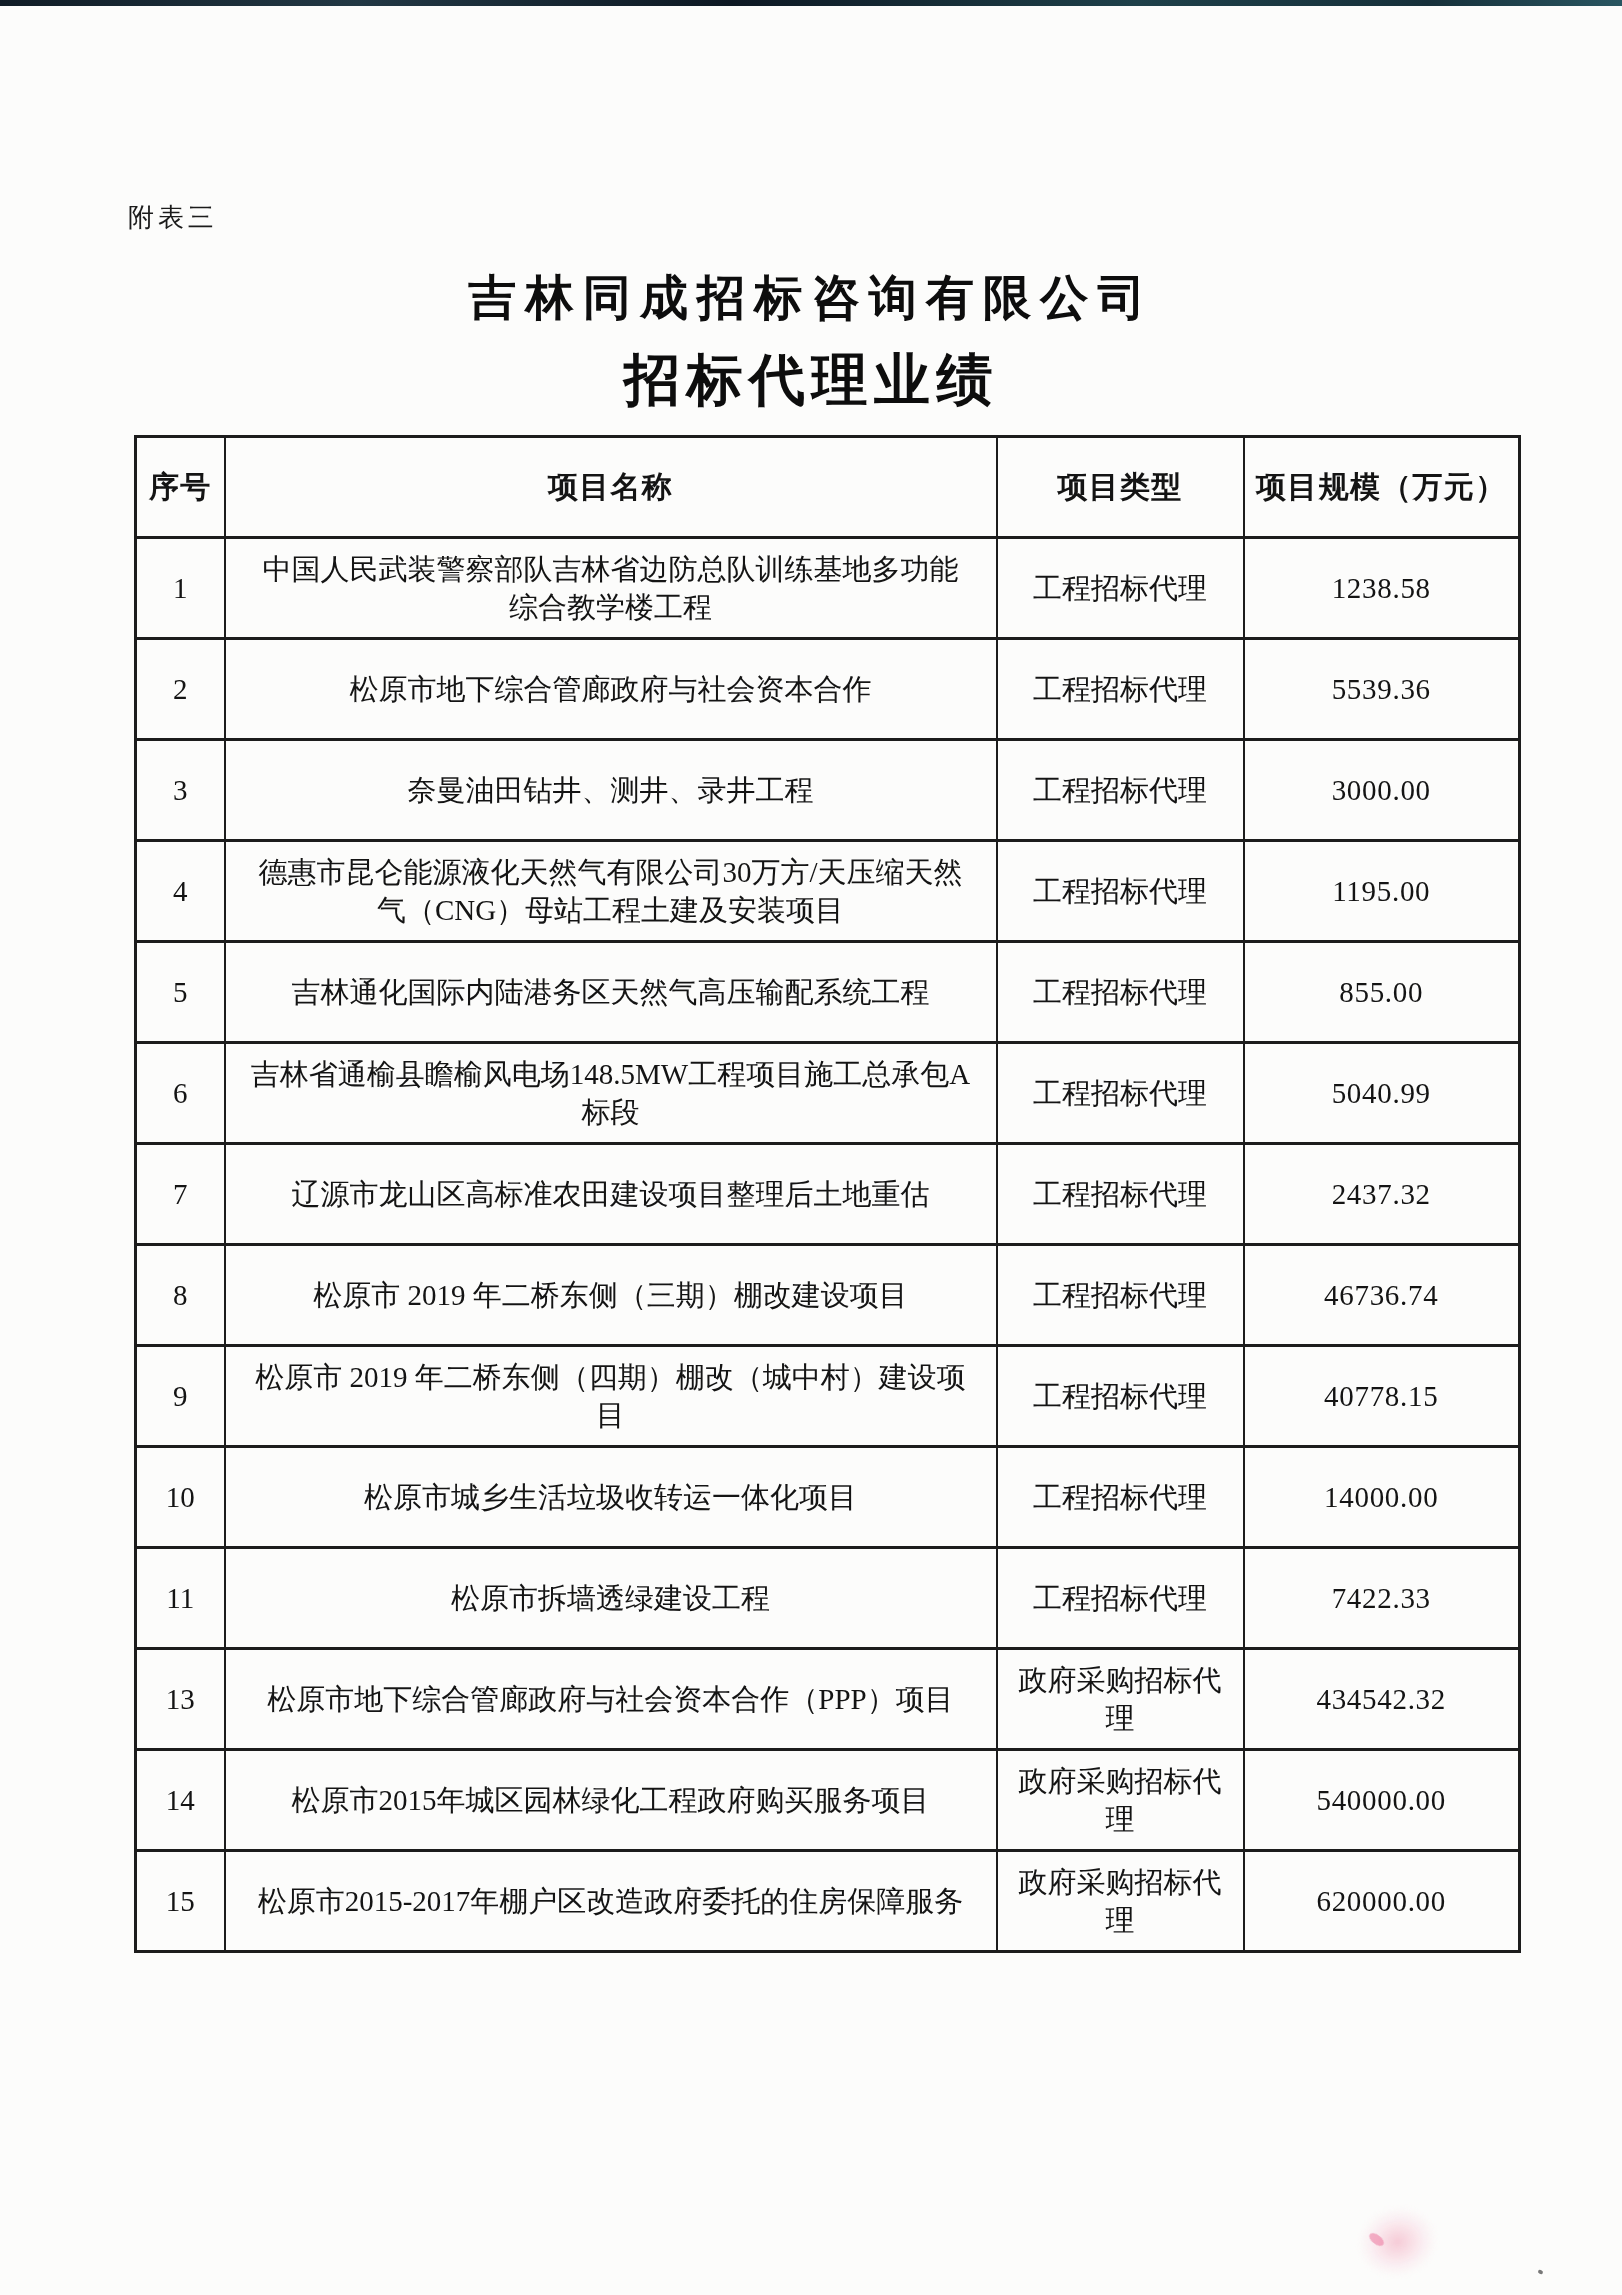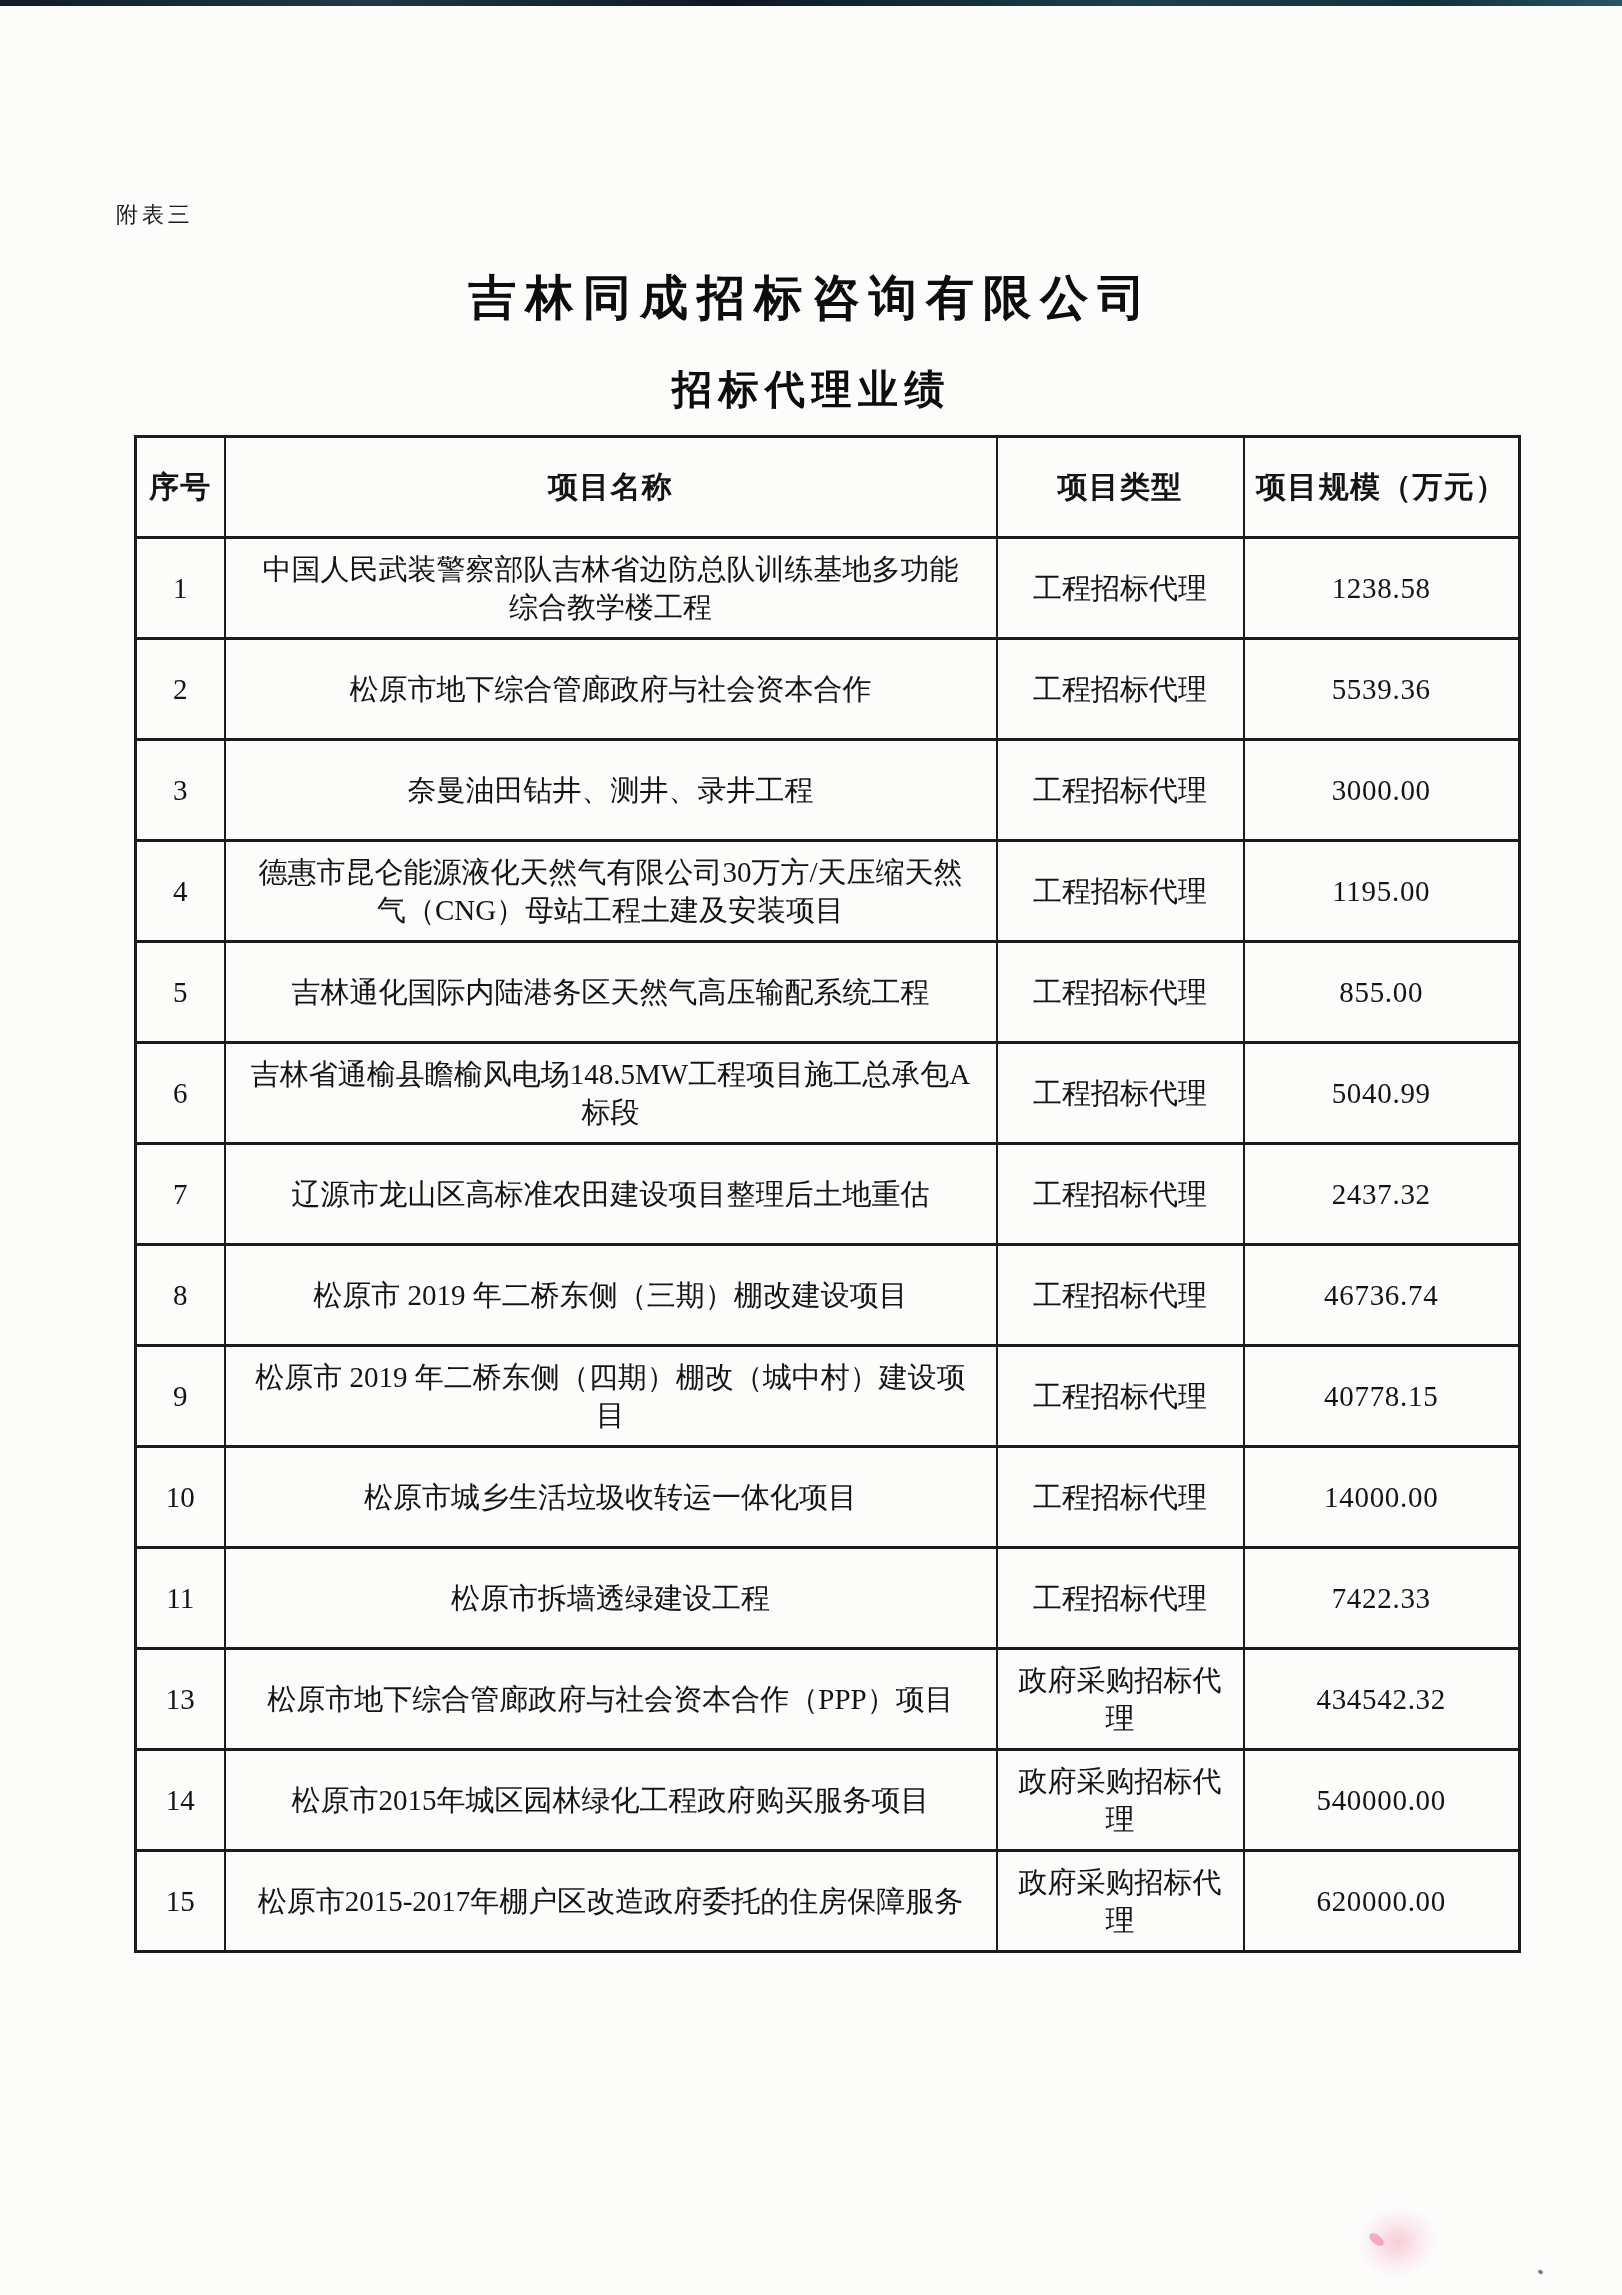--- a/index.html
+++ b/index.html
@@ -14,42 +14,42 @@
     color: #141414;
   }
   
   .scan-strip {
     position: absolute; top: 0; left: 0;
     width: 100%; height: 5.9px;
     background: linear-gradient(90deg, #101c26 0%, #223844 22%, #0d1823 45%, #1e4049 70%, #16303a 88%, #295661 100%);
   }
   .annotation {
     position: absolute;
-    left: 116px; top: 200px;
-    font-size: 22px;
+    left: 128px; top: 200px;
+    font-size: 26px;
     letter-spacing: 3.9px;
     color: #1b1b1b;
   }
   .title-block {
     position: absolute;
     left: 0; top: 274px;
     width: 100%;
     text-align: center;
     font-family: Liberation Serif, serif;
     font-weight: 700;
     color: #0d0d0d;
   }
   .title-line1 {
     font-size: 48px;
     letter-spacing: 9.2px;
     line-height: 1.0;
   }
   .title-line2 {
-    margin-top: 48px;
-    font-size: 40px;
+    margin-top: 30px;
+    font-size: 56px;
     letter-spacing: 6.5px;
     line-height: 1.0;
   }
   .table-wrap {
     position: absolute;
     left: 134px; top: 435px;
     width: 1384px;
   }
   table.perf {
     width: 100%;

